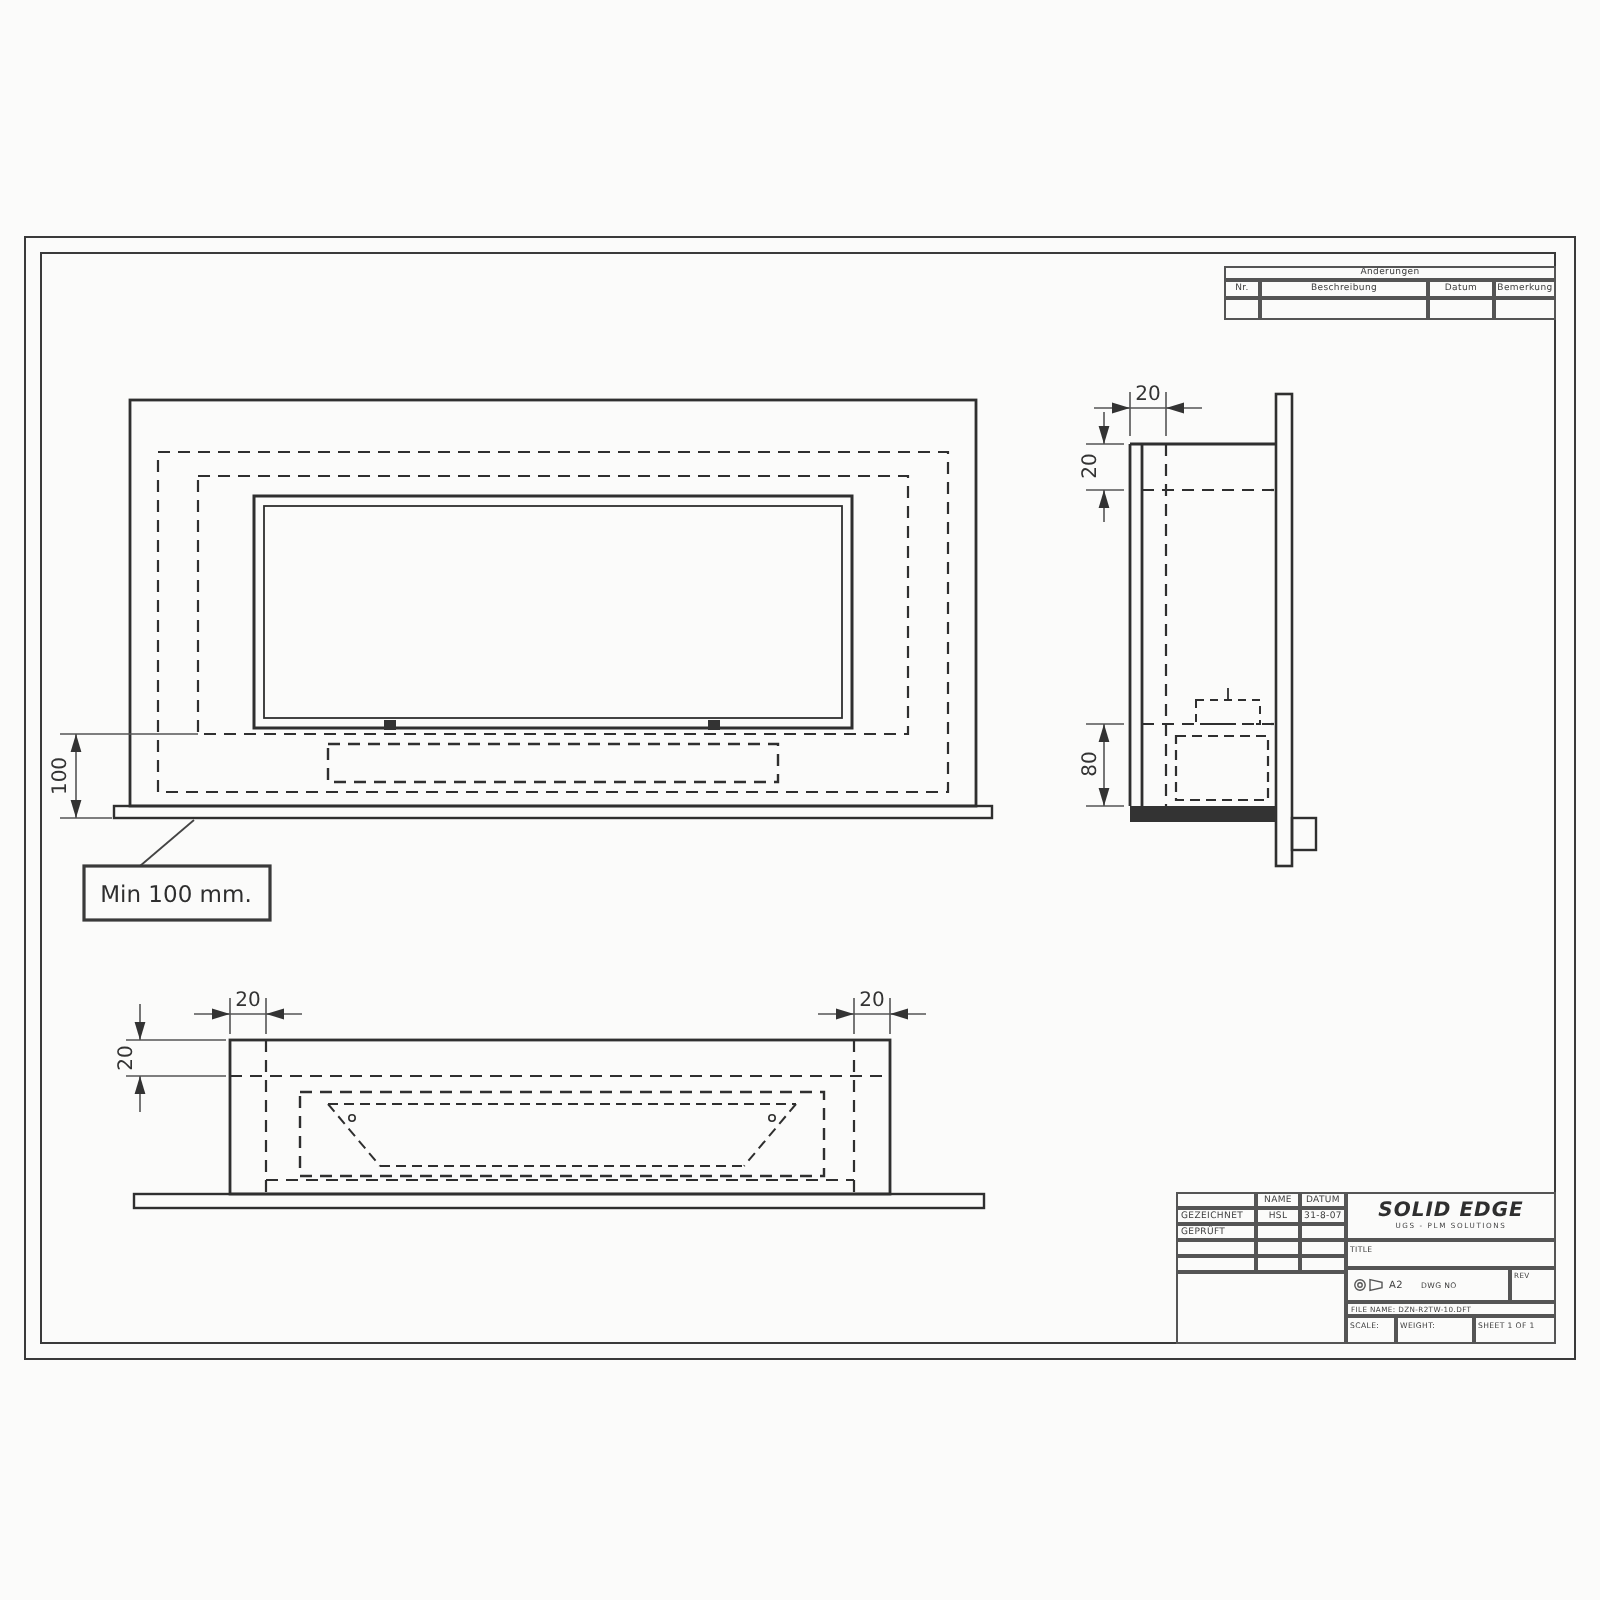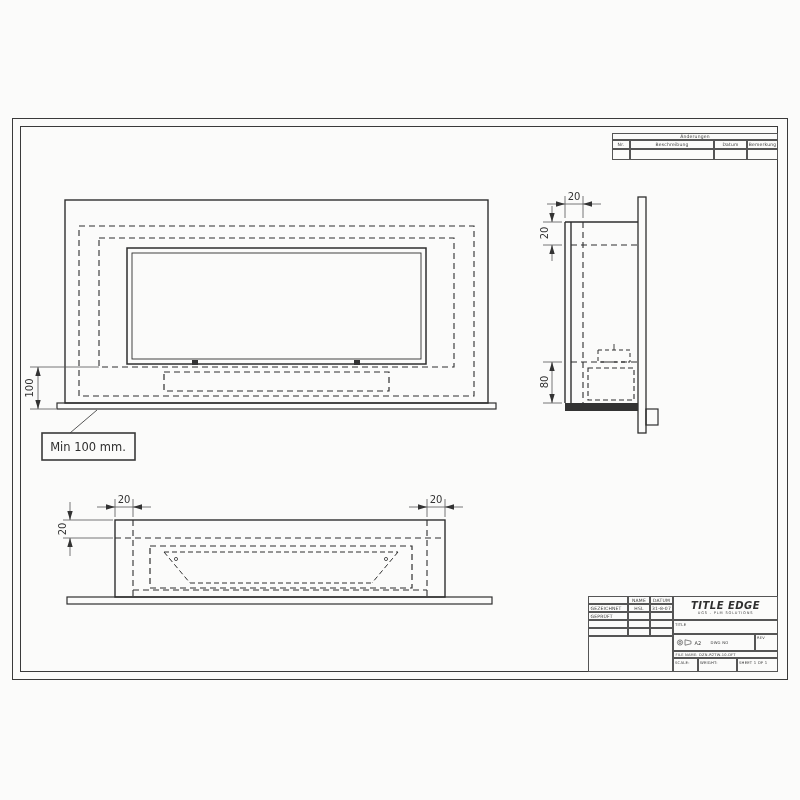--- a/index.html
+++ b/index.html
@@ -180,21 +180,21 @@
 
   <div class="cell" style="left:0;top:24px;width:40px;height:8px;"></div>
   <div class="cell" style="left:40px;top:24px;width:22px;height:8px;"></div>
   <div class="cell" style="left:62px;top:24px;width:23px;height:8px;"></div>
   <div class="cell" style="left:0;top:32px;width:40px;height:8px;"></div>
   <div class="cell" style="left:40px;top:32px;width:22px;height:8px;"></div>
   <div class="cell" style="left:62px;top:32px;width:23px;height:8px;"></div>
   <div class="cell" style="left:0;top:40px;width:85px;height:36px;"></div>
 
   <div class="cell" style="left:85px;top:0;width:105px;height:24px;flex-direction:column;">
-    <div class="brand-name">TITLE EDGE</div>
+    <div class="brand-name">SOLID EDGE</div>
     <div class="brand-sub">UGS - PLM SOLUTIONS</div>
   </div>
 
   <div class="cell tl" style="left:85px;top:24px;width:105px;height:14px;font-size:3.8px;">TITLE</div>
 
   <div class="cell l" style="left:85px;top:38px;width:82px;height:17px;gap:3px;">
     <svg width="16" height="9" viewBox="0 0 16 9">
       <circle cx="4" cy="4.5" r="2.6" fill="none" stroke="#555" stroke-width="0.7"></circle>
       <circle cx="4" cy="4.5" r="1.1" fill="none" stroke="#555" stroke-width="0.7"></circle>
       <path d="M9,1.8 L15,3.2 L15,5.8 L9,7.2 z" fill="none" stroke="#555" stroke-width="0.7"></path>

